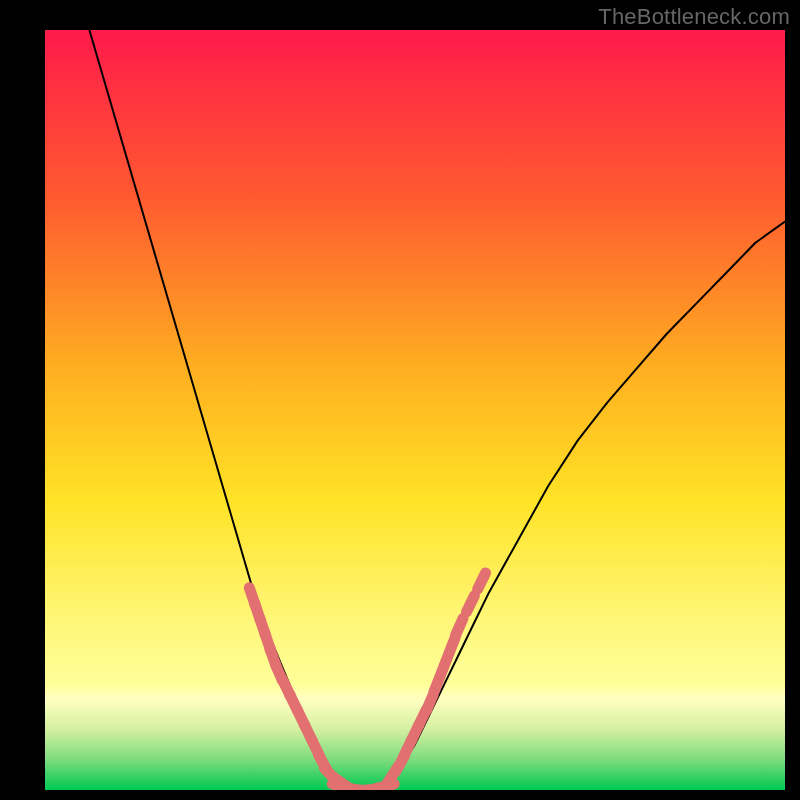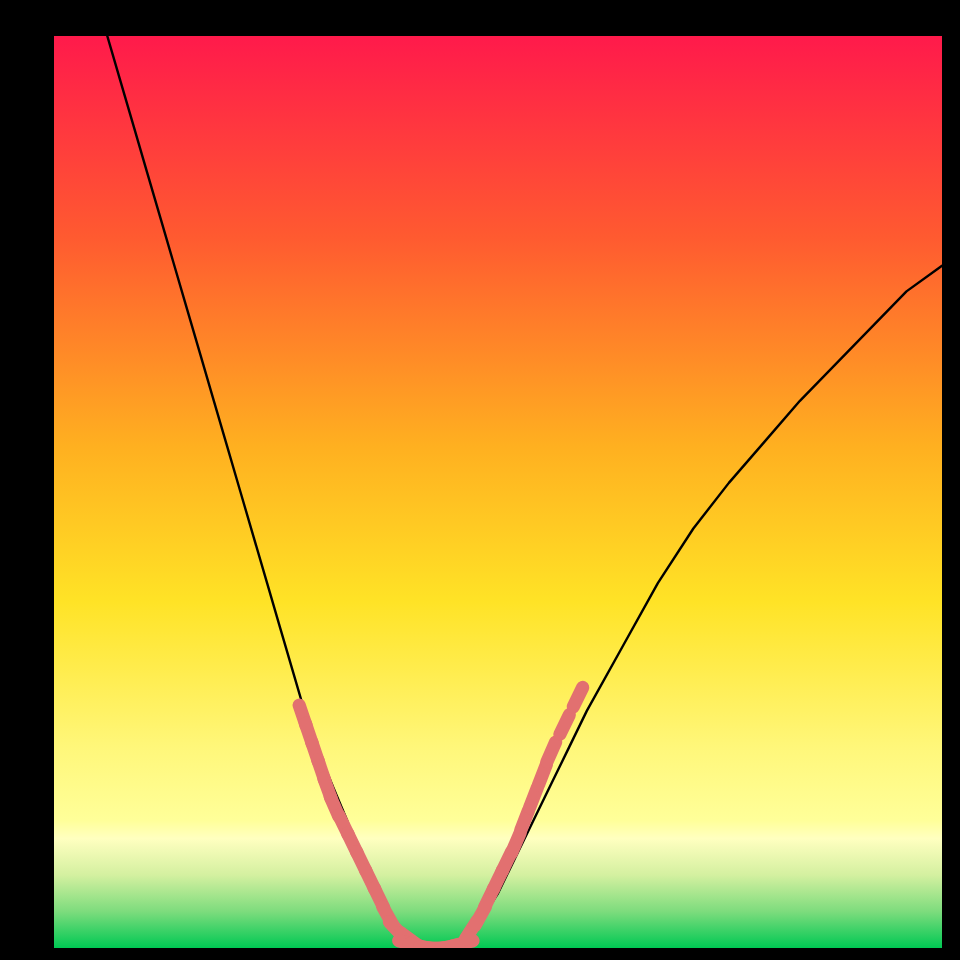--- a/index.html
+++ b/index.html
@@ -38,20 +38,21 @@
   .plot-area svg {
     display: block;
     width: 100%;
     height: 100%;
   }
 </style>
 </head>
 <body>
 
 <div class="frame">
+  <div class="watermark">TheBottleneck.com</div>
   <div class="plot-area">
     <svg viewBox="0 0 740 760" preserveAspectRatio="none">
       <defs>
         <linearGradient id="bg-grad" x1="0" y1="0" x2="0" y2="1">
           <stop offset="0%" stop-color="#ff1a4b"></stop>
           <stop offset="22%" stop-color="#ff5a30"></stop>
           <stop offset="45%" stop-color="#ffb020"></stop>
           <stop offset="62%" stop-color="#ffe326"></stop>
           <stop offset="78%" stop-color="#fff77a"></stop>
           <stop offset="86%" stop-color="#ffff99"></stop>

